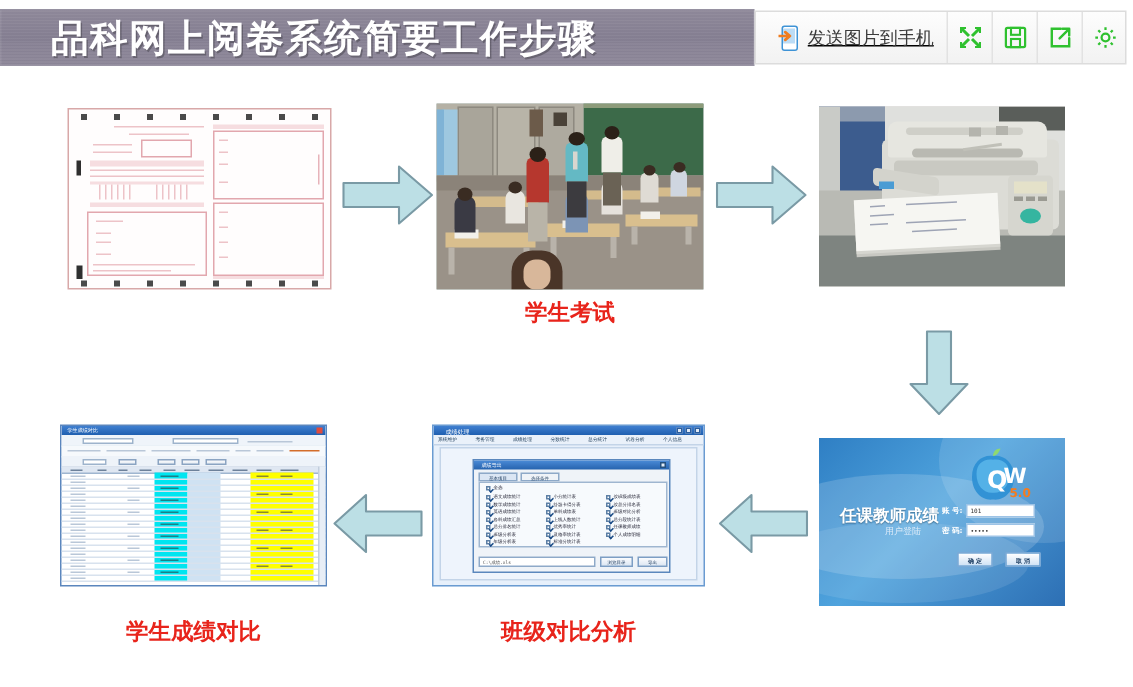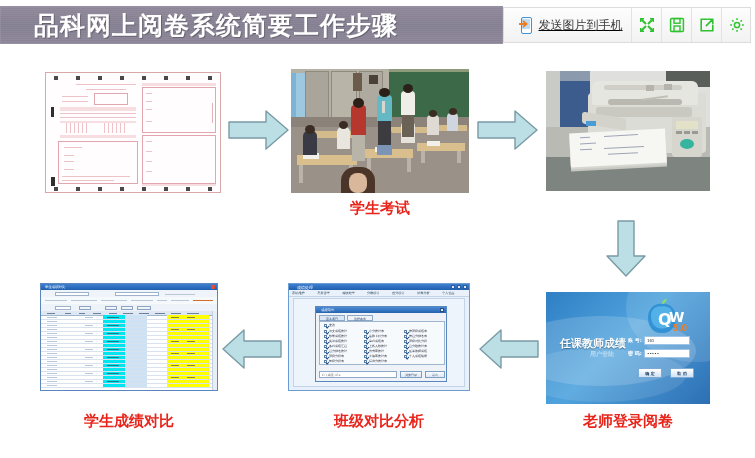--- a/index.html
+++ b/index.html
@@ -426,21 +426,20 @@
 
     <div class="lg-lab" style="left:82px;top:45px;font-size:5px;">账 号:</div>
     <div class="lg-input" style="left:98px;top:44px;width:46px;height:9px;">101</div>
 
     <div class="lg-lab" style="left:82px;top:58px;font-size:5px;">密 码:</div>
     <div class="lg-input" style="left:98px;top:57px;width:46px;height:9px;">•••••</div>
 
     <div class="lg-btn" style="left:92px;top:76px;width:24px;height:10px;">确 定</div>
     <div class="lg-btn" style="left:124px;top:76px;width:24px;height:10px;">取 消</div>
   </div>
-  <div class="caption" style="left:546px;top:412px;width:164px;">老师登录阅卷</div>
 </div>
 
 <div class="arrow-l" style="left:479px;top:329px;width:60px;height:40px;">
   <svg width="60" height="40" viewBox="0 0 60 40">
       <path d="M59 12 H22 V1 L1 20 L22 39 V28 H59 Z" fill="#bcdfe5" stroke="#7a9aa5" stroke-width="1.4" stroke-linejoin="round"></path>
     </svg>
 </div>
 
 <div class="node">
   <div class="thumb win" style="left:288px;top:283px;width:182px;height:108px;">

